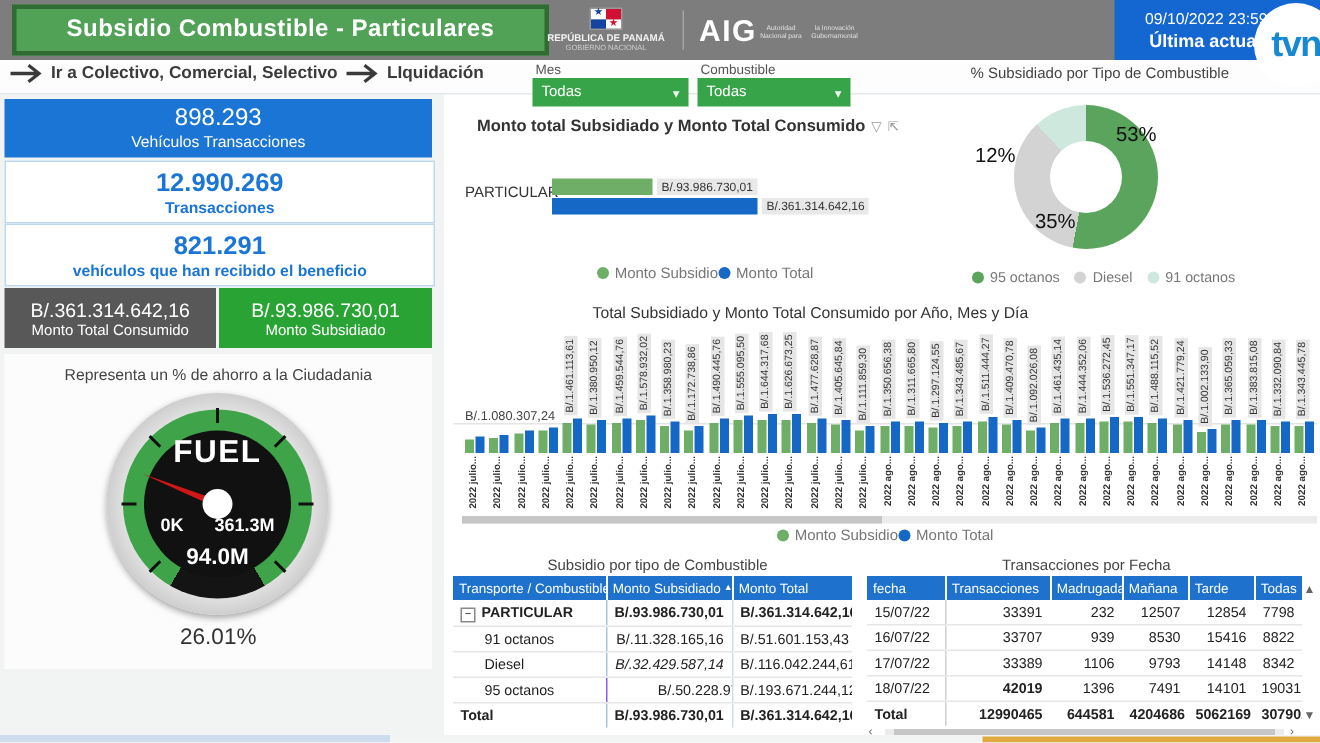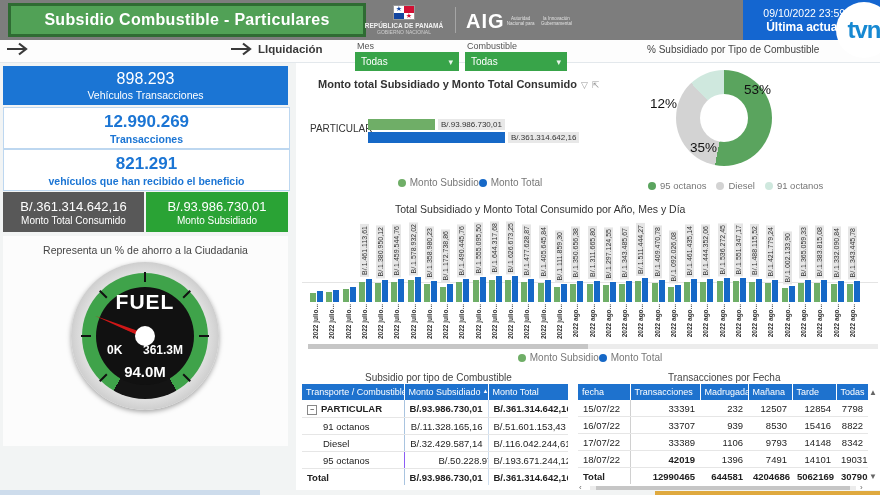--- a/index.html
+++ b/index.html
@@ -144,20 +144,21 @@
 </div>
 <div class="abs" id="tvn-logo">
     <span>tvn</span>
   </div>
 
 <div class="abs" id="nav-row">
   <div class="nav-link" style="left:6px;">
     <svg width="24" height="14">
         <path d="M1 7 H19 M13 1.5 L20 7 L13 12.5" stroke="#3a3a3a" stroke-width="2.2" fill="none"></path>
       </svg>
+    <span>Ir a Colectivo, Comercial, Selectivo</span>
   </div>
   <div class="nav-link" style="left:230px;">
     <svg width="24" height="14">
         <path d="M1 7 H19 M13 1.5 L20 7 L13 12.5" stroke="#3a3a3a" stroke-width="2.2" fill="none"></path>
       </svg>
     <span>LIquidación</span>
   </div>
 </div>
 
 <div class="abs card" id="card1">
@@ -211,20 +212,21 @@
       </div>
     <div class="gtext" id="g-fuel">FUEL</div>
     <div class="gtext" id="g-min">0K</div>
     <div class="gtext" id="g-max">361.3M</div>
     <div class="gtext" id="g-val">94.0M</div>
     <div class="abs" id="needle-wrap">
         <div id="needle"></div>
       </div>
     <div class="abs" id="hub"></div>
   </div>
+  <div class="abs" id="gauge-pct">26.01%</div>
 </div>
 
 <div class="slicer-label" style="left:357px;top:41px;">Mes</div>
 <div class="slicer" style="left:355px;top:52px;width:92px;">
   <span>Todas</span>
     <span class="chev">▾</span>
 </div>
 <div class="slicer-label" style="left:467px;top:41px;">Combustible</div>
 <div class="slicer" style="left:465px;top:52px;width:90px;">
   <span>Todas</span>
@@ -266,20 +268,26 @@
       <div class="xlabel vtext">2022 julio...</div>
     </div>
     <div class="bgroup">
       <div class="bbar g" style="bottom:38px;height:10px;"></div>
       <div class="bbar b" style="bottom:38px;height:12px;"></div>
       <div class="xlabel vtext">2022 julio...</div>
     </div>
     <div class="bgroup">
       <div class="bbar g" style="bottom:38px;height:13px;"></div>
       <div class="bbar b" style="bottom:38px;height:15px;"></div>
+      <div class="xlabel vtext">2022 julio...</div>
+    </div>
+    <div class="bgroup">
+      <div class="bbar g" style="bottom:38px;height:15px;"></div>
+      <div class="bbar b" style="bottom:38px;height:17px;"></div>
+      <div class="hlabel" style="bottom:58px;">B/.1.080.307,24</div>
       <div class="xlabel vtext">2022 julio...</div>
     </div>
     <div class="bgroup">
       <div class="bbar g" style="bottom:38px;height:20px;"></div>
       <div class="bbar b" style="bottom:38px;height:23px;"></div>
       <div class="vlabel vtext" style="bottom:63px;">B/.1.461.113,61</div>
       <div class="xlabel vtext">2022 julio...</div>
     </div>
     <div class="bgroup">
       <div class="bbar g" style="bottom:38px;height:19px;"></div>
@@ -487,21 +495,21 @@
         <td class="num" style="border-left:1px solid #a9c4e0;">B/.93.986.730,01</td>
         <td class="num" style="border-left:1px solid #cfdeee;">B/.361.314.642,16</td>
       </tr>
       <tr class="">
         <td class="" style=""><span style="display:inline-block;width:16px;"></span>91 octanos</td>
         <td class="num" style="border-left:1px solid #a9c4e0;">B/.11.328.165,16</td>
         <td class="num" style="border-left:1px solid #cfdeee;">B/.51.601.153,43</td>
       </tr>
       <tr class="">
         <td class="" style=""><span style="display:inline-block;width:16px;"></span>Diesel</td>
-        <td class="num" style="border-left:1px solid #a9c4e0;">B/.32.429.587,14</td>
+        <td class="num" style="border-left:1px solid #a9c4e0;font-style:italic;">B/.32.429.587,14</td>
         <td class="num" style="border-left:1px solid #cfdeee;">B/.116.042.244,61</td>
       </tr>
       <tr class="">
         <td class="" style=""><span style="display:inline-block;width:16px;"></span>95 octanos</td>
         <td class="num" style="border-left:1px solid #8b5cf6;padding-left:34px;">B/.50.228.977,71</td>
         <td class="num" style="border-left:1px solid #cfdeee;">B/.193.671.244,12</td>
       </tr>
       <tr class="bold total">
         <td class="" style="">Total</td>
         <td class="num" style="border-left:1px solid #a9c4e0;">B/.93.986.730,01</td>

